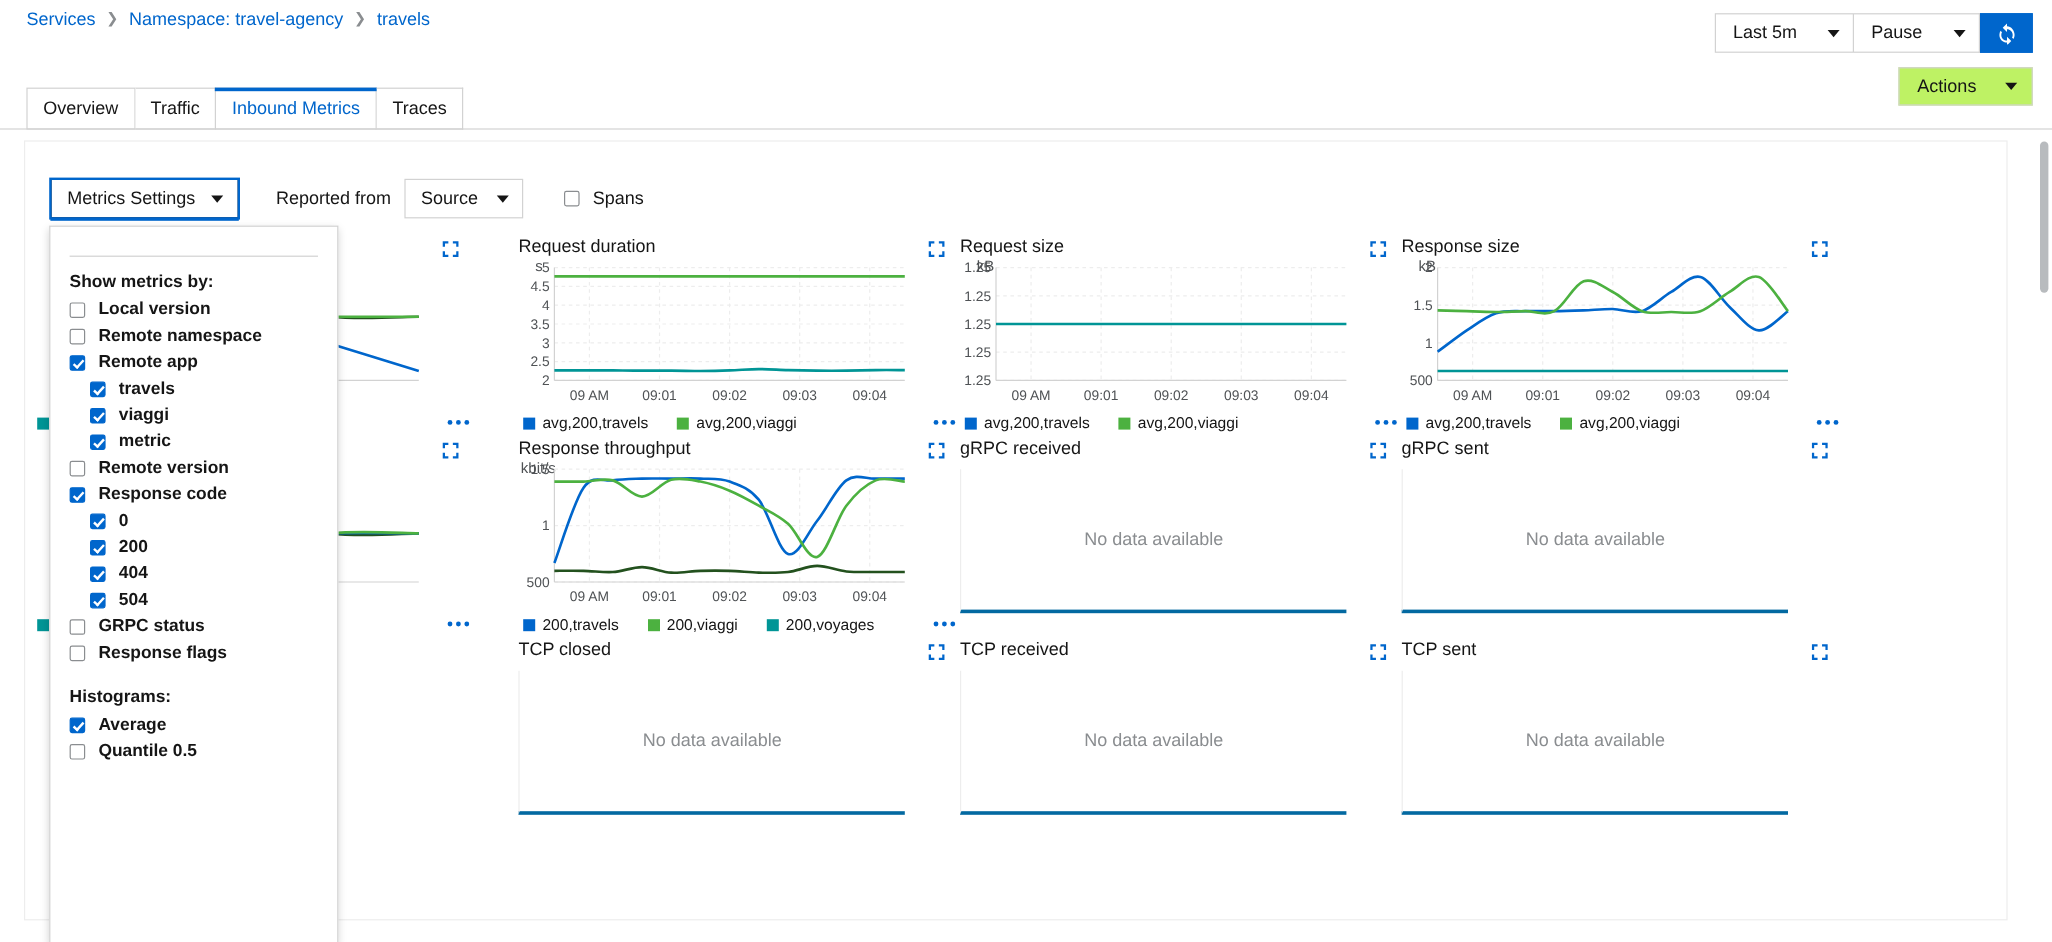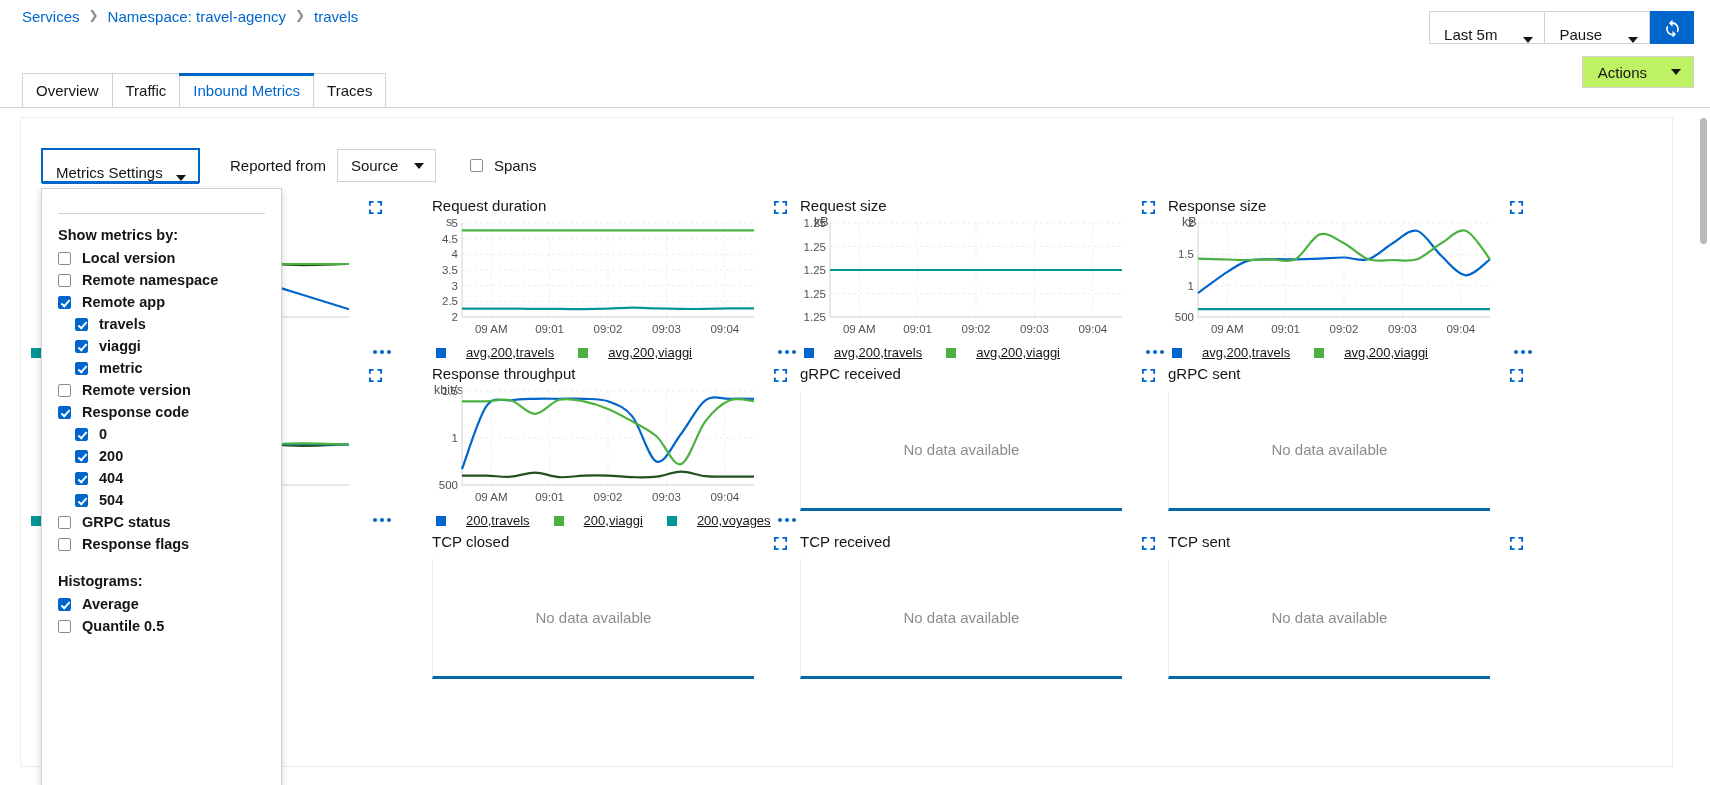--- a/index.html
+++ b/index.html
@@ -14,21 +14,21 @@
 
   
   .breadcrumb { position:absolute; left:22px; top:8px; display:flex; align-items:flex-start; gap:9px; font-size:15px; }
   .bc-link { color:#0066cc; cursor:pointer; }
   .bc-sep { color:#8a8d90; font-size:12px; }
 
   
   .topright { position:absolute; right:16px; top:11px; display:flex; align-items:stretch; }
   .ctl {
     height:33px; border:1px solid #d2d2d2; background:#fff; display:flex;
-    align-items:flex-end; padding:0 11px 0 14px; gap:26px; font-size:15px; color:#151515; cursor:pointer;
+    align-items:center; padding:0 11px 0 14px; gap:26px; font-size:15px; color:#151515; cursor:pointer;
   }
   .ctl + .ctl { border-left:none; }
   .caret { width:0;height:0;border-left:5px solid transparent;border-right:5px solid transparent;border-top:6px solid #151515; }
   .refresh-btn {
     width:44px;height:33px;background:#0066cc;border:1px solid #0066cc;
     display:flex;align-items:center;justify-content:center;cursor:pointer;
   }
   .actions-row { position:absolute; right:16px; top:56px; }
   .actions-btn {
     height:32px;border:1px solid #d2d2d2;background:#bef264;display:flex;align-items:center;
@@ -47,21 +47,21 @@
   .tabs-underline { position:absolute; left:0; top:107px; width:1710px; height:1px; background:#d2d2d2; }
 
   
   .card { position:absolute; left:20px; top:117px; width:1653px; height:650px; background:#fff; border:1px solid #ededed; }
   .scrollbar { position:absolute; right:3px; top:118px; width:7px; height:648px; }
   .scrollbar .thumb { position:absolute; top:0; left:0; width:7px; height:126px; background:#b8bbbe; border-radius:4px; }
 
   
   .toolbar { position:absolute; left:42px; top:149px; display:flex; align-items:center; }
   .ms-btn {
-    height:33px; min-width:157px; border:1px solid #151515; background:#fff; display:flex; align-items:flex-end;
+    height:33px; min-width:157px; border:1px solid #151515; background:#fff; display:flex; align-items:center;
     justify-content:space-between; padding:0 12px 0 13px; font-size:15px; cursor:pointer;
     outline:2px solid #0066cc; outline-offset:-1px;
   }
   .ms-underline { position:absolute; left:42px; top:182px; width:157px; height:2px; background:#0066cc; }
   .rep-label { margin-left:31px; font-size:15px; color:#151515; }
   .src-btn {
     margin-left:11px; height:33px; min-width:99px; border:1px solid #d2d2d2; background:#fff;
     display:flex; align-items:center; justify-content:space-between; padding:0 11px 0 13px; font-size:15px; cursor:pointer;
   }
   .spans { margin-left:34px; display:flex; align-items:center; gap:11px; font-size:15px; cursor:pointer; }
@@ -97,21 +97,21 @@
   .ch-kebab { position:absolute; right:6px; top:153px; cursor:pointer; display:flex; gap:3px; }
   .ch-kebab i { width:4px;height:4px;border-radius:50%;background:#0066cc;display:block; }
   .plot { position:absolute; left:0; top:18px; }
   .nodata {
     position:absolute; left:0; top:26px; width:322px; height:120px;
     border-left:1px solid #ededed; border-bottom:3px solid #0369a1;
     display:flex; align-items:center; justify-content:center;
     color:#8a8d90; font-size:15px;
   }
   .legend { position:absolute; left:4px; top:148px; display:flex; gap:24px; font-size:13px; color:#151515; }
-  .lg { display:flex; align-items:center; gap:20px; white-space:nowrap;text-decoration:underline; }
+  .lg { display:flex; align-items:center; gap:6px; white-space:nowrap; }
   .sw { width:10px;height:10px;flex:none; }
   text { font-family:"Liberation Sans", sans-serif; }
 </style>
 </head>
 <body>
 
 <div class="app">
 
   <div class="breadcrumb">
     <span class="bc-link">Services</span>

